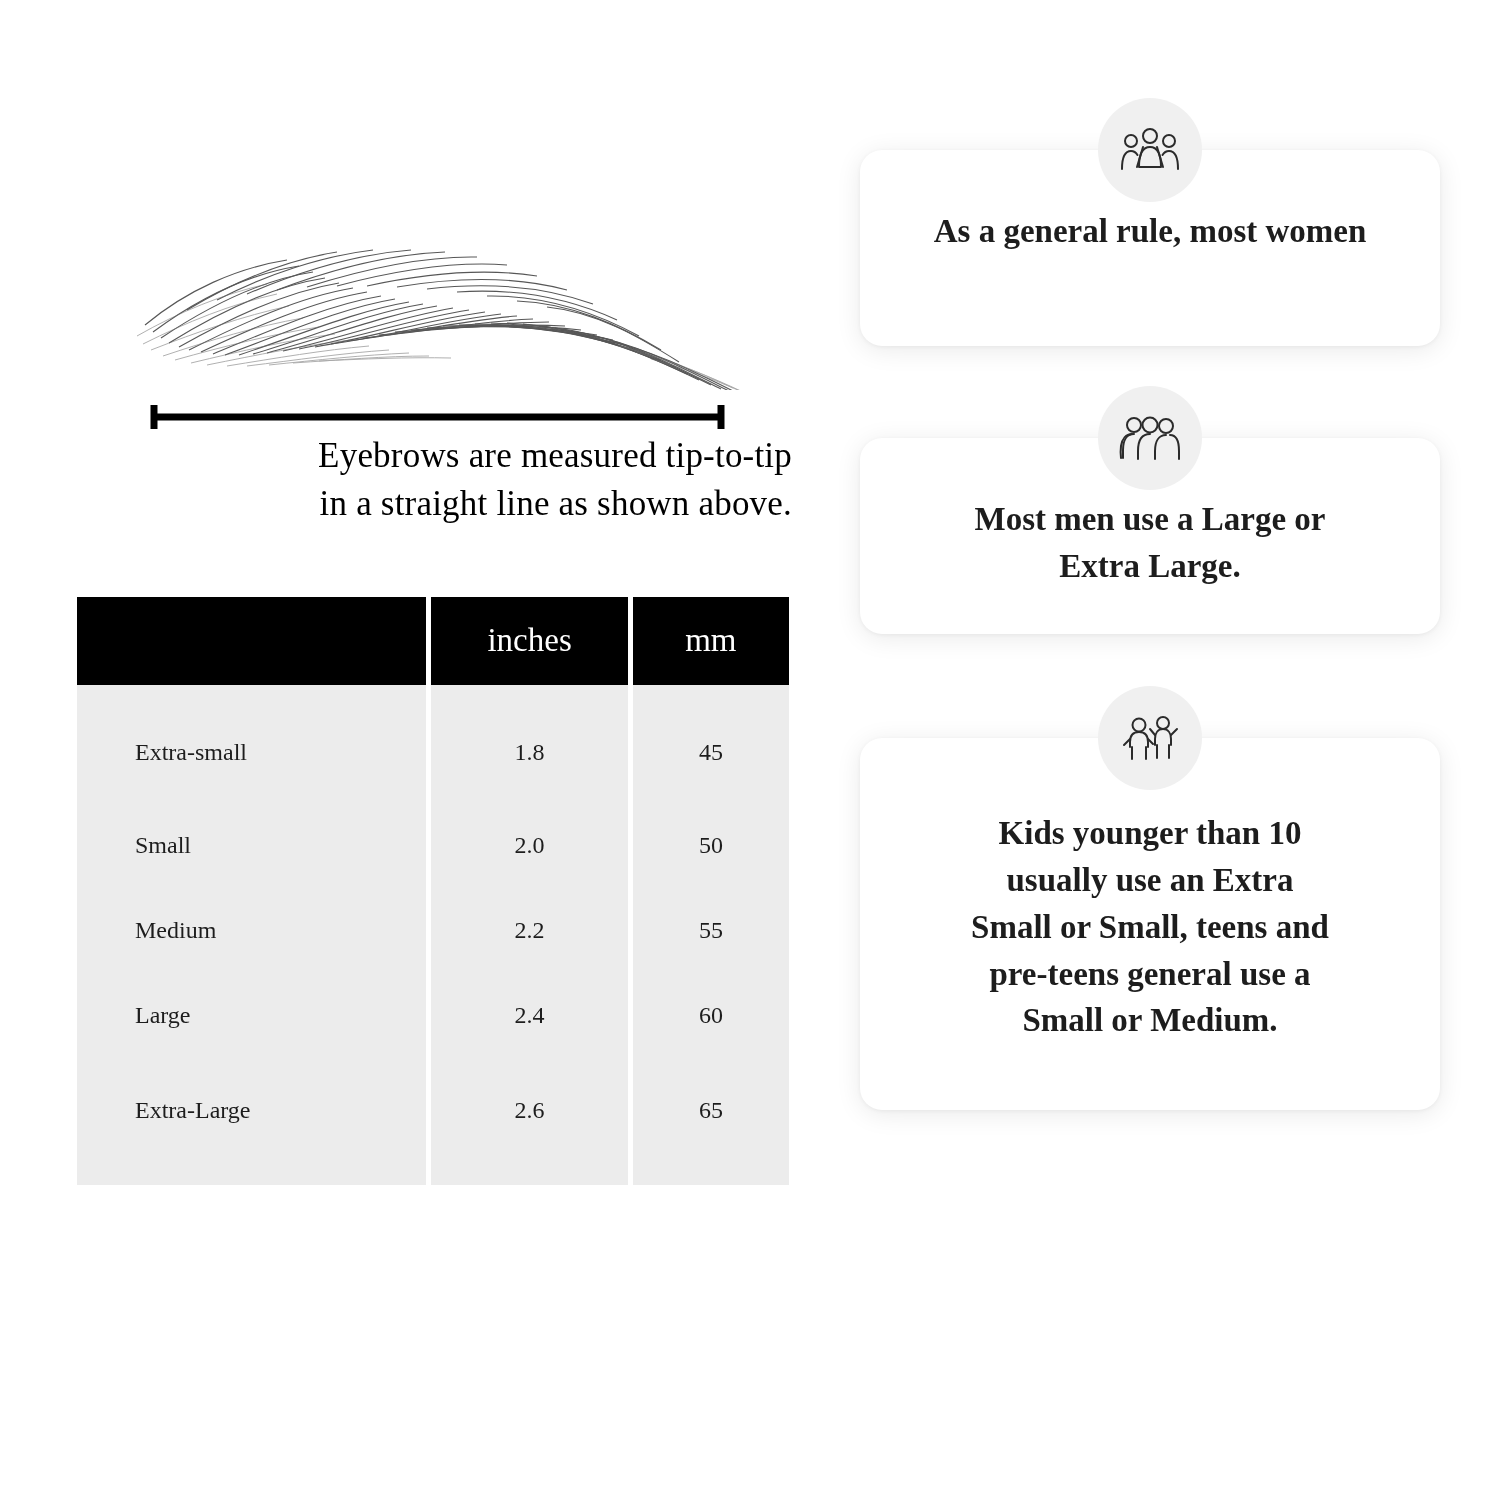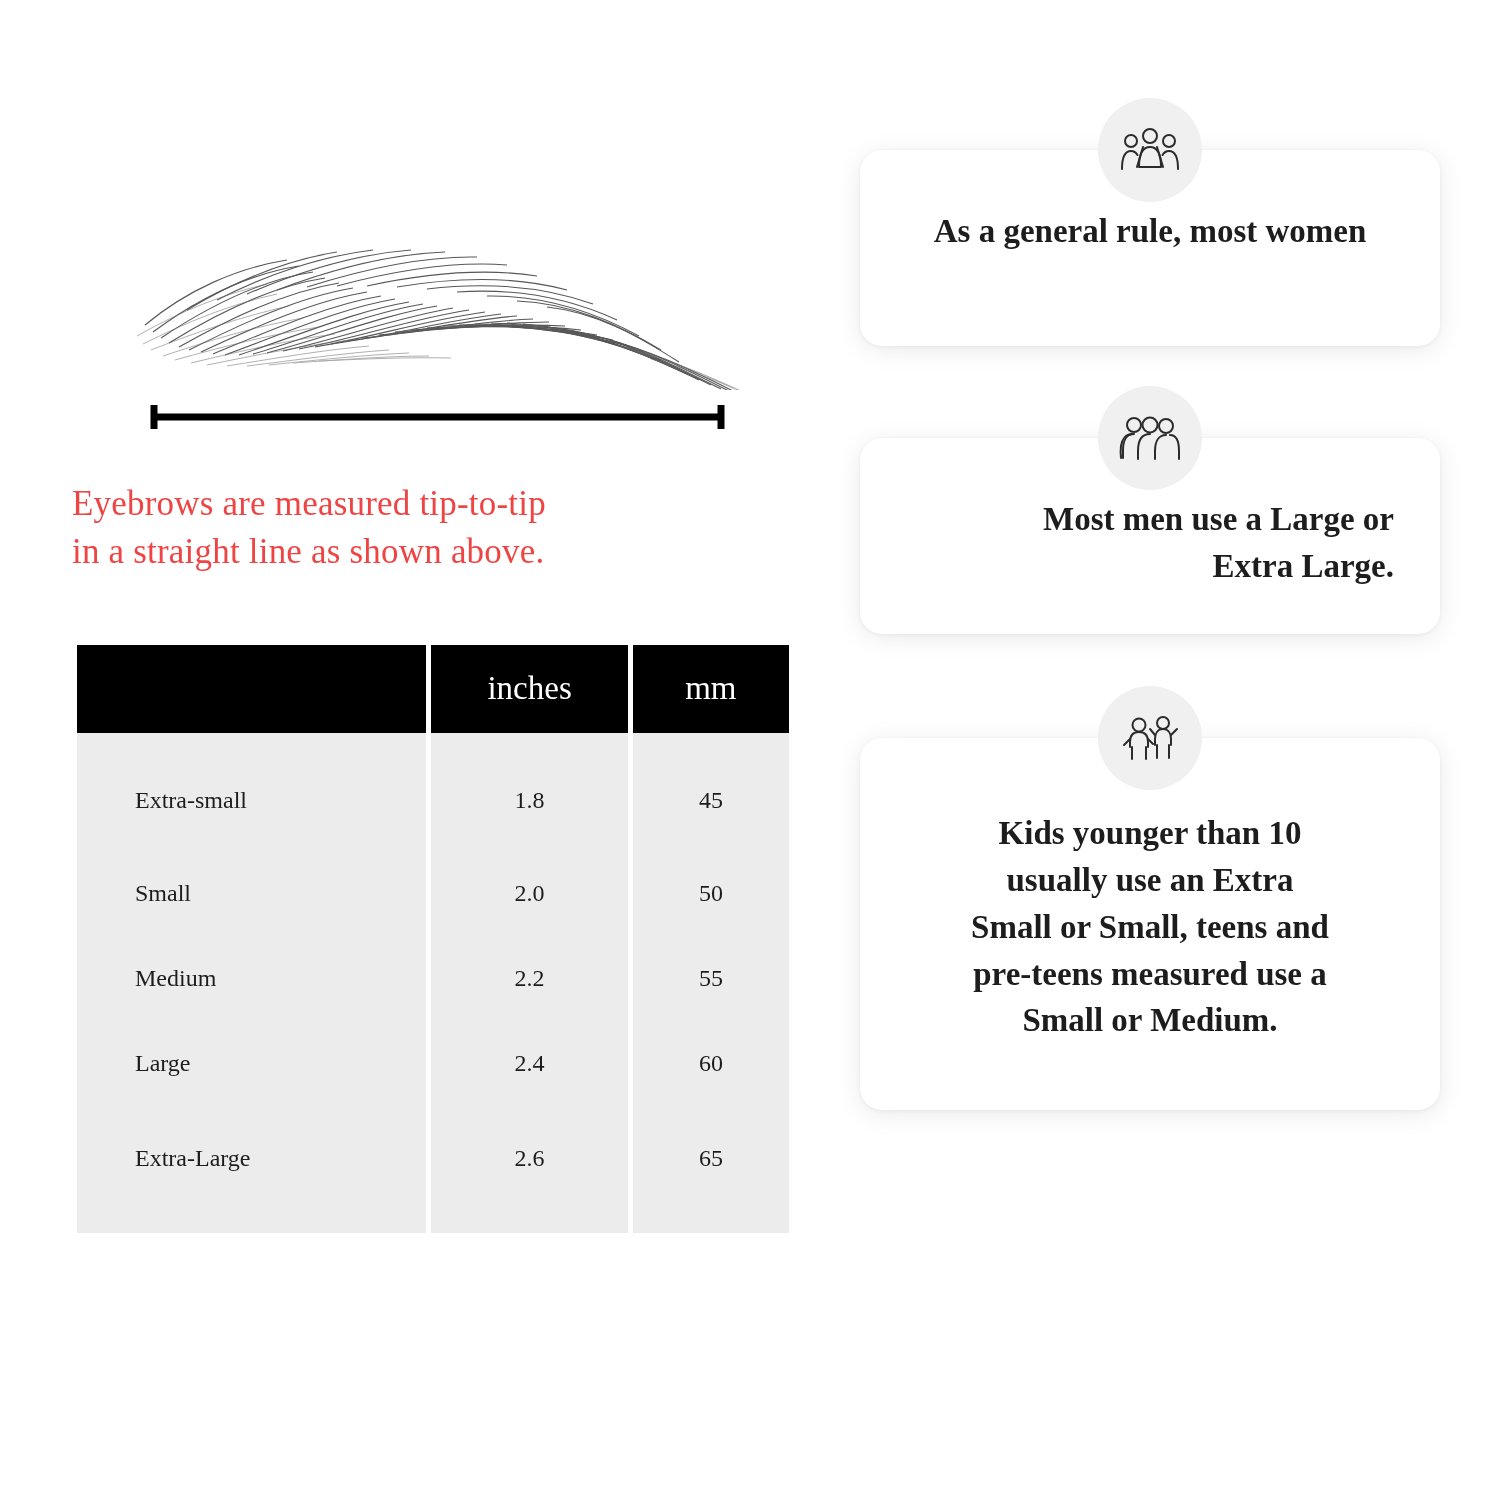--- a/index.html
+++ b/index.html
@@ -42,26 +42,25 @@
 
   .measure-line {
     position: relative;
     width: 575px;
     height: 30px;
     margin-left: 78px;
     margin-top: 12px;
   }
 
   .caption {
-    margin-top: 48px;
-    text-align: left;
+    text-align: right;
     font-size: 35px;
     line-height: 1.38;
     letter-spacing: 0.2px;
-    color: #ef4444;
+    color: #000000;
     width: 720px;
   }
 
   
   .size-table {
     margin-top: 68px;
     width: 722px;
     border-collapse: separate;
     border-spacing: 5px 0;
     table-layout: fixed;
@@ -139,21 +138,21 @@
     height: 104px;
     border-radius: 50%;
     background: #f0f0f0;
     display: flex;
     align-items: center;
     justify-content: center;
   }
   .tip-icon svg { display: block; }
 
   .card-1 { height: 196px; }
-  .card-2 { height: 196px; margin-bottom: 104px; text-align: right; }
+  .card-2 { height: 196px; margin-bottom: 104px; }
   .card-3 { height: 372px; padding-top: 72px; }
 </style>
 </head>
 <body>
 
 <div class="page">
 
   <div class="left-col">
 
     <div class="brow-illustration">
@@ -327,19 +326,19 @@
           <path d="M43 18 C38 18, 35 22, 35 28 L35 34"></path>
           <path d="M43 18 C48 18, 51 22, 51 28 L51 34"></path>
           <path d="M37 34 L37 47 M49 34 L49 47"></path>
           <path d="M35 24 L30 18 M51 24 L57 18"></path>
         </svg>
       </div>
       <div class="tip-text">
         <div>Kids younger than 10</div>
         <div>usually use an Extra</div>
         <div>Small or Small, teens and</div>
-        <div>pre-teens measured use a</div>
+        <div>pre-teens general use a</div>
         <div>Small or Medium.</div>
       </div>
     </div>
 
   </div>
 </div>
 
 </body></html>

